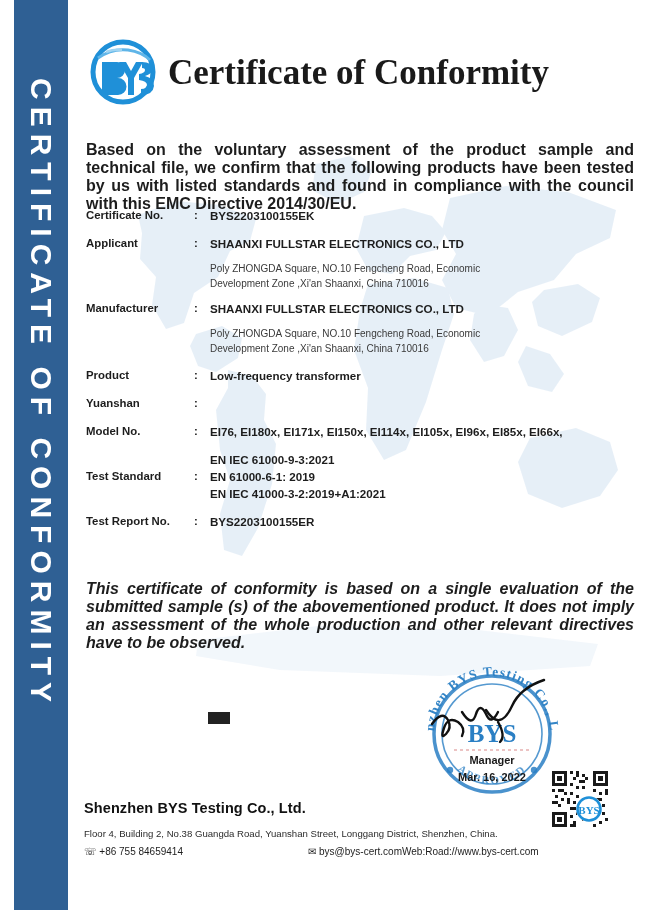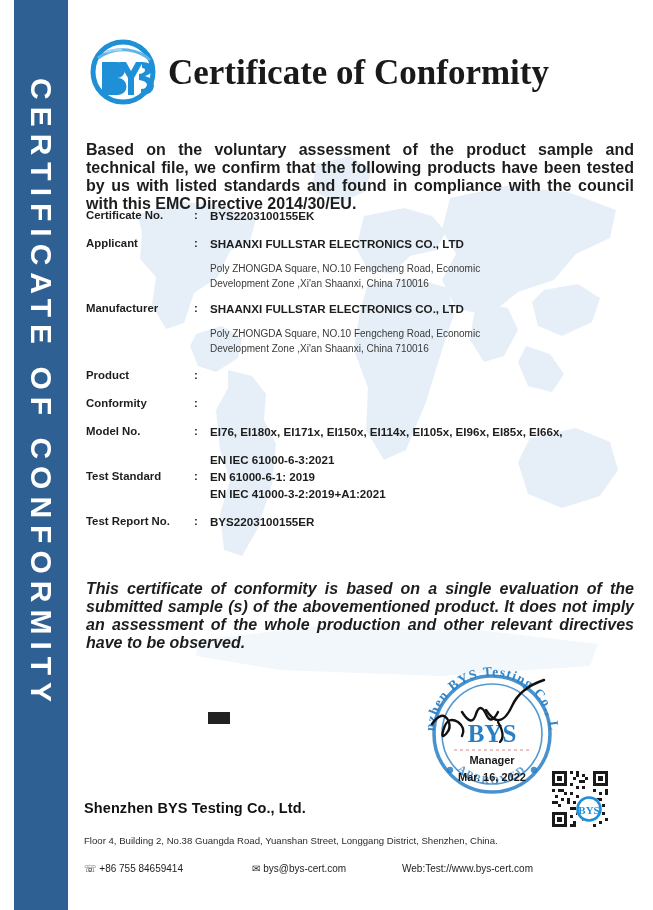--- a/index.html
+++ b/index.html
@@ -154,30 +154,30 @@
   #footer { position: absolute; left: 84px; top: 800px; width: 470px; }
   #footer-company {
     font-size: 14.5px;
     font-weight: bold;
     color: #111111;
     letter-spacing: 0.1px;
   }
   #footer-address {
     font-size: 9.6px;
     color: #2b2b2b;
-    margin-top: 19px;
+    margin-top: 12px;
   }
   #footer-contacts {
-    margin-top: 17px;
+    margin-top: 7px;
     display: flex;
     font-size: 10px;
     color: #1d1d1d;
   }
   #footer-contacts .c-phone { width: 168px; }
-  #footer-contacts .c-mail  { width: 150px; }
+  #footer-contacts .c-mail  { width: 150px; text-align: right; }
   .ficon { font-size: 10px; }
 </style>
 </head>
 <body>
 
 <div id="page">
 
   <svg id="watermark" viewBox="0 0 560 620" preserveAspectRatio="none">
     <g fill="#cfe0f0">
 
@@ -269,46 +269,47 @@
           <div>Poly ZHONGDA Square, NO.10 Fengcheng Road, Economic</div>
           <div>Development Zone ,Xi'an Shaanxi, China      710016</div>
         </div>
       </div>
 
       <div class="gap-md"></div>
 
       <div class="row">
         <div class="lbl">Product</div>
         <div class="colon">:</div>
-      </div>
-
-      <div class="gap-md"></div>
-
-      <div class="row">
-        <div class="lbl">Conformity</div>
+        <div class="val">Low-frequency transformer</div>
+      </div>
+
+      <div class="gap-md"></div>
+
+      <div class="row">
+        <div class="lbl">Yuanshan</div>
         <div class="colon">:</div>
       </div>
 
       <div class="gap-md"></div>
 
       <div class="row">
         <div class="lbl">Model No.</div>
         <div class="colon">:</div>
         <div class="val">
           <div>EI76, EI180x, EI171x, EI150x, EI114x, EI105x, EI96x, EI85x, EI66x,</div>
         </div>
       </div>
 
       <div class="gap-md"></div>
 
       <div class="row">
         <div class="lbl">Test Standard</div>
         <div class="colon">:</div>
         <div class="val">
-          <div>EN IEC 61000-6-3:2021</div>
+          <div>EN IEC 61000-9-3:2021</div>
           <div>EN 61000-6-1: 2019</div>
           <div>EN IEC 41000-3-2:2019+A1:2021</div>
         </div>
       </div>
 
       <div class="gap-md"></div>
 
       <div class="row">
         <div class="lbl">Test Report No.</div>
         <div class="colon">:</div>
@@ -423,18 +424,18 @@
       <div id="footer-address">Floor 4, Building 2, No.38 Guangda Road, Yuanshan Street, Longgang District, Shenzhen, China.</div>
       <div id="footer-contacts">
         <div class="c-phone">
           <span class="ficon">☏</span>
           <span>+86 755 84659414</span>
         </div>
         <div class="c-mail">
           <span class="ficon">✉</span>
           <span>bys@bys-cert.com</span>
         </div>
-        <div class="c-web">Web:Test://www.bys-cert.com</div>
+        <div class="c-web">Web:Road://www.bys-cert.com</div>
       </div>
     </div>
 
   </div>
 </div>
 
 </body></html>

